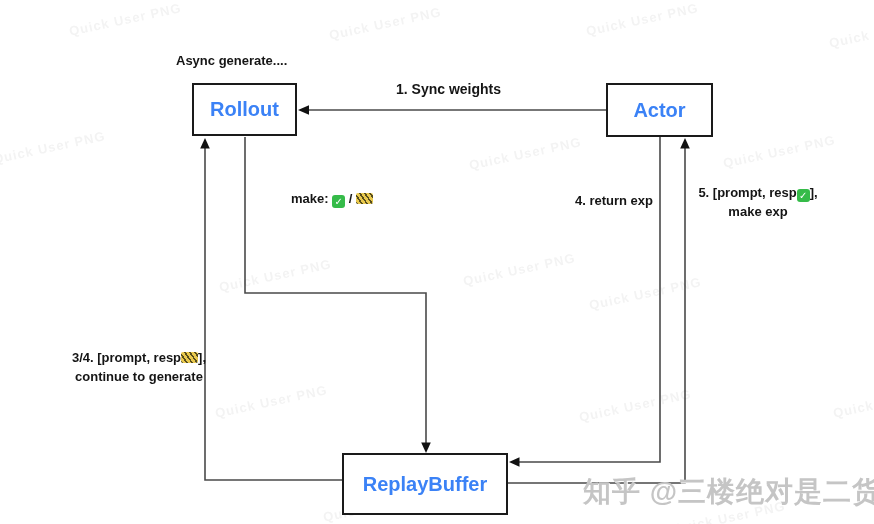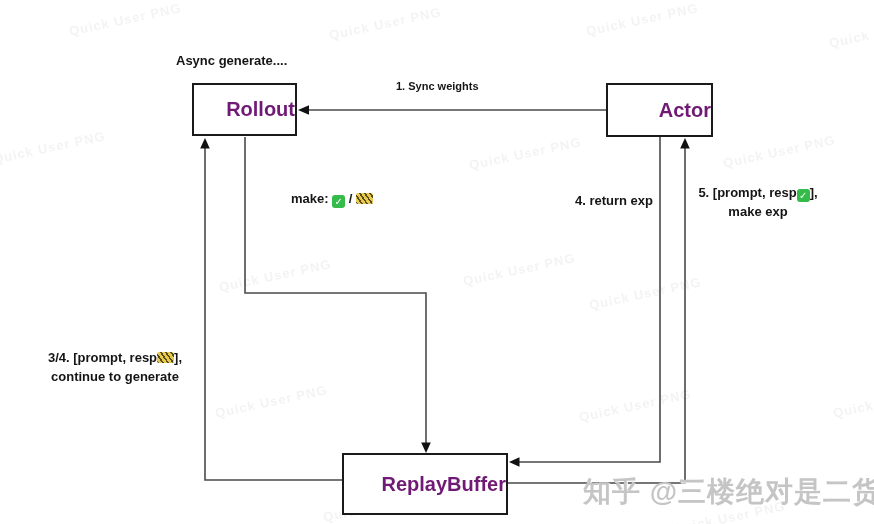--- a/index.html
+++ b/index.html
@@ -3,22 +3,22 @@
 <meta charset="utf-8">
 <style>
   html,body{margin:0;padding:0;background:#fff;}
   #stage{
     position:relative;width:874px;height:524px;background:#fff;overflow:hidden;
     font-family:"Liberation Sans","DejaVu Sans",sans-serif;
   }
   #wires{position:absolute;left:0;top:0;width:874px;height:524px;}
   .node{
     position:absolute;background:#fff;border:2px solid #1a1a1a;
-    display:flex;align-items:center;justify-content:flex-end;
-    font-weight:bold;font-size:20px;color:#701a75;z-index:3;
+    display:flex;align-items:center;justify-content:center;
+    font-weight:bold;font-size:20px;color:#3b82f6;z-index:3;
   }
   .lbl{
     position:absolute;font-weight:bold;color:#151515;font-size:13px;
     line-height:1.45;z-index:4;white-space:nowrap;
   }
   .lbl.center{text-align:center;}
   .ic-check{
     display:inline-block;width:13px;height:13px;background:#35bb49;border-radius:3px;
     vertical-align:-2px;text-align:center;line-height:13px;position:relative;
   }
@@ -81,33 +81,33 @@
   </div>
   <div class="node" style="left:606px;top:83px;width:103px;height:50px;">
     <span>Actor</span>
   </div>
   <div class="node" style="left:342px;top:453px;width:162px;height:58px;">
     <span>ReplayBuffer</span>
   </div>
 
   <div class="lbl" style="left:176px;top:52px;text-align:right;">Async generate....</div>
 
-  <div class="lbl" style="left:396px;top:79px;font-size:11px;">1. Sync weights</div>
+  <div class="lbl" style="left:396px;top:79px;font-size:14px;">1. Sync weights</div>
 
   <div class="lbl center" style="left:272px;top:190px;width:120px;">
     <div><span>make: </span><span class="ic-check"><i>✓</i></span><span> / </span><span class="ic-wip"></span></div>
   </div>
 
   <div class="lbl" style="left:575px;top:192px;">4. return exp</div>
 
   <div class="lbl center" style="left:688px;top:184px;width:140px;">
     <div><span>5. [prompt, resp</span><span class="ic-check"><i>✓</i></span><span>],</span></div>
     <div>make exp</div>
   </div>
 
-  <div class="lbl center" style="left:40px;top:349px;width:150px;">
+  <div class="lbl center" style="left:64px;top:349px;width:150px;">
     <div><span>3/4. [prompt, resp</span><span class="ic-wip"></span><span>],</span></div>
     <div>continue to generate</div>
   </div>
 
   <div id="zhihu-mark">知乎 @三楼绝对是二货</div>
 
 </div>
 
 </body></html>

